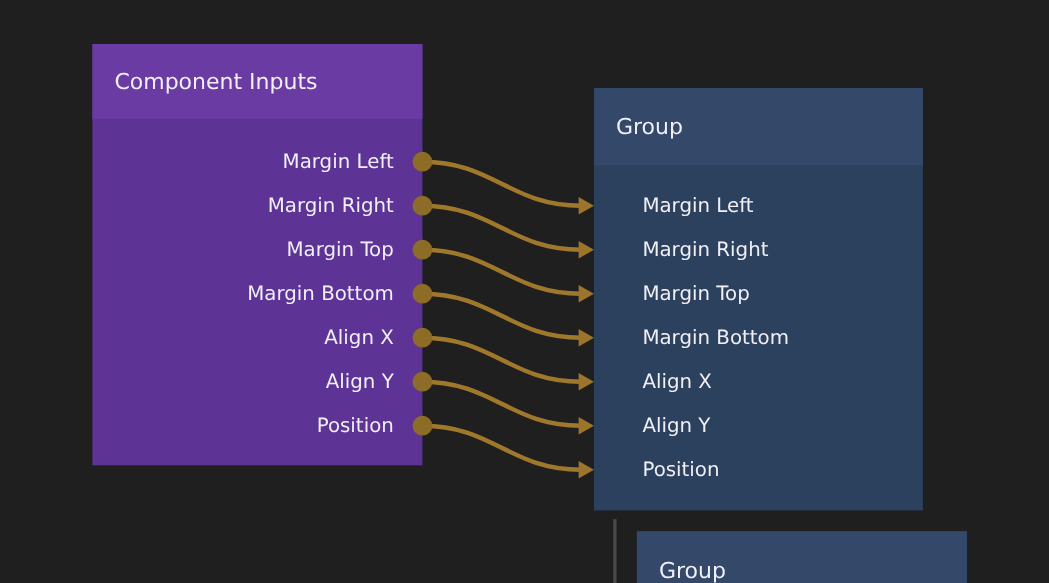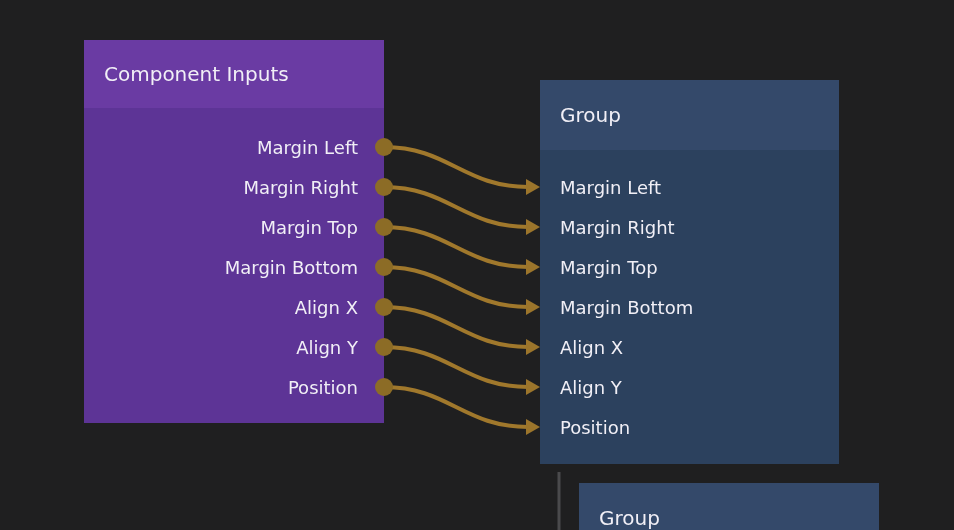--- a/index.html
+++ b/index.html
@@ -30,20 +30,21 @@
   }
   .node-body {
     flex: 1 1 auto;
   }
   .port-row {
     height: 40px;
     display: flex;
     align-items: center;
     font-size: 18px;
     color: var(--text, #f1eff6);
+    margin-left: 24px;
   }
   
   .node-component-inputs {
     left: 84px; top: 40px;
     width: 300px; height: 383px;
     background: var(--purple-body, #5d3496);
   }
   .node-component-inputs .node-header {
     height: 68px;
     background: var(--purple-header, #6a3ba3);

